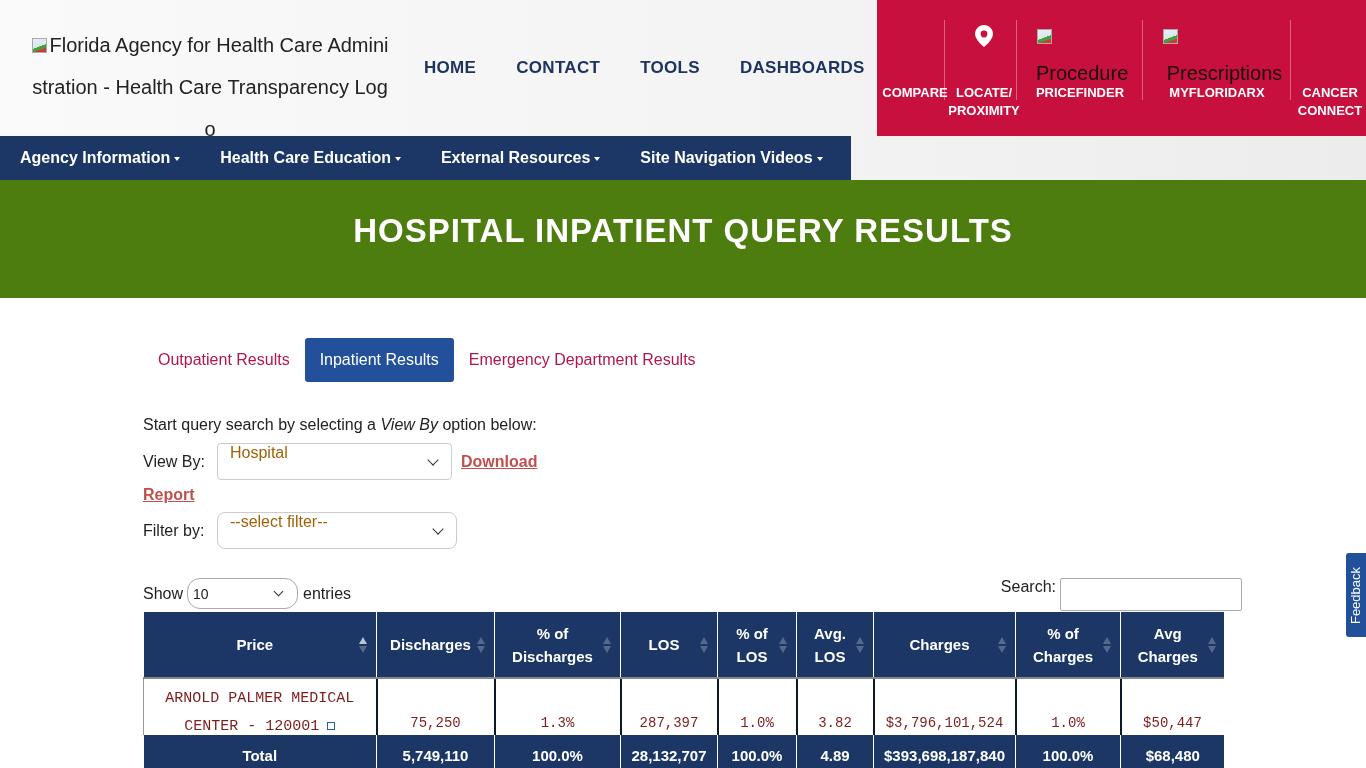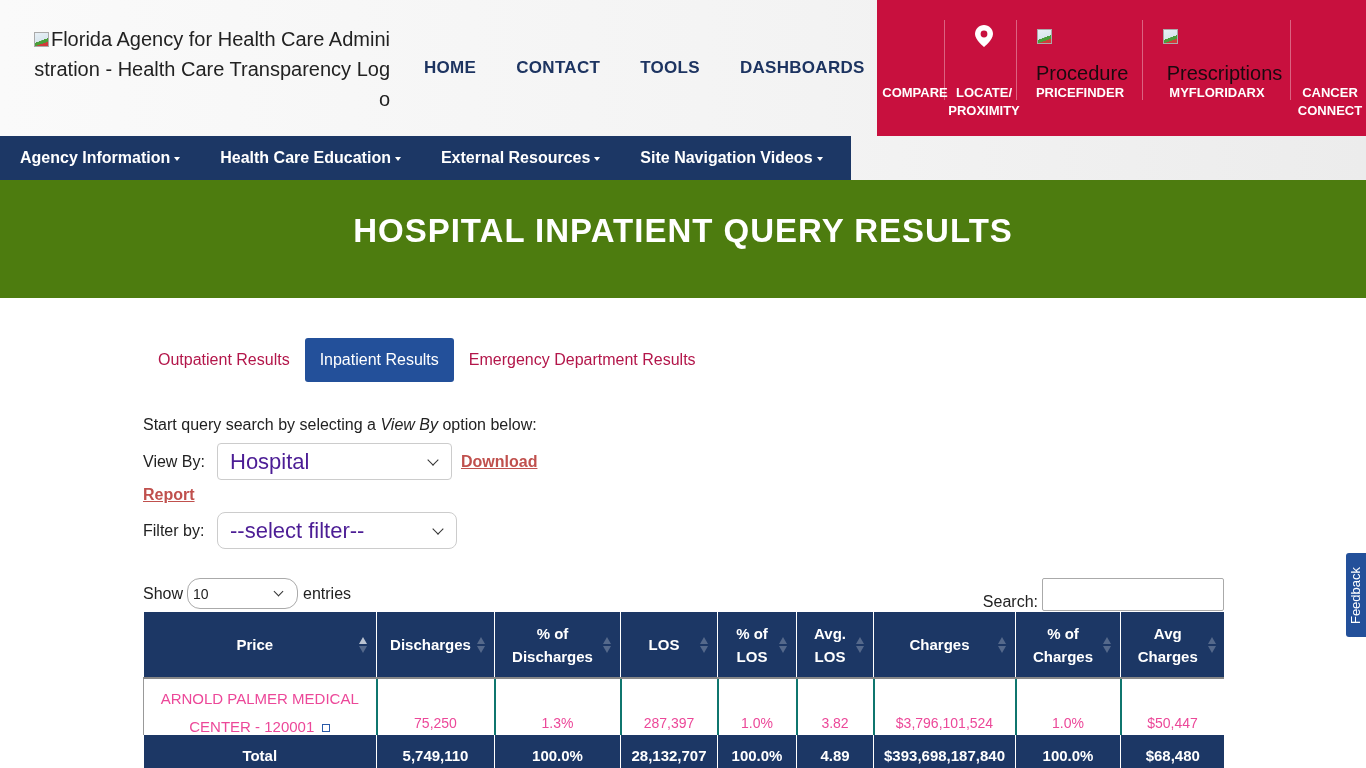--- a/index.html
+++ b/index.html
@@ -1,20 +1,20 @@
 <!DOCTYPE html>
 <html><head>
 <meta charset="utf-8">
 <style>
   * { box-sizing: border-box; margin: 0; padding: 0; }
   html, body { width: 1366px; height: 768px; overflow: hidden; background: #ffffff; font-family: "Liberation Sans", sans-serif; color: #222; }
 
   
   .top-header { position: absolute; left: 0; top: 0; width: 1366px; height: 180px; background: linear-gradient(90deg, #fafafa 0%, #f3f3f3 60%, #ececec 100%); }
-  .logo-alt { position: absolute; left: 30px; top: 24px; width: 360px; font-size: 20px; line-height: 30px; color: #222; text-align: right; word-break: break-all; }
+  .logo-alt { position: absolute; left: 30px; top: 24px; width: 360px; font-size: 20px; line-height: 42px; color: #222; text-align: center; word-break: break-all; }
   .logo-alt .broken-img { display: inline-block; width: 16px; height: 16px; vertical-align: -1px; margin-right: 2px; position: relative; }
   .broken-img::before { content: ""; position: absolute; left: 1px; top: 1px; width: 13px; height: 13px; border: 1px solid #aaa; background: linear-gradient(160deg, #e8f0f6 0%, #d9e6ee 55%, #4a9e3a 56%, #4a9e3a 75%, #d13a3a 76%); }
 
   .main-nav { position: absolute; left: 424px; top: 58px; display: flex; gap: 0; }
   .main-nav a { font-size: 17px; font-weight: bold; color: #1d3461; text-decoration: none; letter-spacing: 0.3px; margin-right: 40px; white-space: nowrap; }
 
   .tool-bar { position: absolute; left: 877px; top: 0; width: 489px; height: 136px; background: #c8103e; }
   .tool { position: absolute; top: 0; height: 136px; color: #fff; font-size: 13px; font-weight: bold; text-align: center; line-height: 18px; }
   .tool .lbl { position: absolute; left: 0; right: 0; top: 84px; }
   .tool-sep { position: absolute; top: 20px; width: 1px; height: 80px; background: rgba(255,255,255,0.35); }
@@ -29,42 +29,42 @@
   .banner h1 { color: #fff; font-size: 33px; font-weight: 900; letter-spacing: 1px; font-family: "Liberation Sans", sans-serif; margin-top: -16px; }
 
   
   .tabs { position: absolute; left: 143px; top: 338px; display: flex; align-items: center; }
   .tab { font-size: 16px; padding: 0 15px; height: 44px; display: flex; align-items: center; color: #b3164a; border-radius: 3px; white-space: nowrap; }
   .tab.active { background: #23509a; color: #fff; }
 
   .intro { position: absolute; left: 143px; top: 416px; font-size: 16px; color: #222; }
   .viewby-row { position: absolute; left: 143px; top: 443px; display: flex; align-items: center; }
   .field-label { font-size: 16px; width: 74px; color: #222; }
-  .select { position: relative; height: 37px; border: 1px solid #ccc; border-radius: 4px; background: #fff; font-size: 22px; display: flex; align-items: center; padding-left: 12px; color: #4c1d95; }
+  .select { position: relative; height: 37px; border: 1px solid #ccc; border-radius: 4px; background: #fff; font-size: 16px; display: flex; padding-left: 12px; color: #a16207; }
   .select .chev { position: absolute; right: 14px; top: 12px; width: 8px; height: 8px; border-right: 1.5px solid #333; border-bottom: 1.5px solid #333; transform: rotate(45deg); }
   .download-link { margin-left: 9px; font-size: 16px; font-weight: bold; color: #c0504d; text-decoration: underline; }
   .report-link { position: absolute; left: 143px; top: 486px; font-size: 16px; font-weight: bold; color: #c0504d; text-decoration: underline; }
   .filter-row { position: absolute; left: 143px; top: 512px; display: flex; align-items: center; }
 
   .show-row { position: absolute; left: 143px; top: 578px; display: flex; align-items: center; font-size: 16px; }
   .show-select { position: relative; width: 111px; height: 31px; border: 1px solid #aaa; border-radius: 13px; margin: 0 5px 0 4px; font-size: 14px; display: flex; align-items: center; padding-left: 5px; background: #fff; }
   .show-select .chev { position: absolute; right: 15px; top: 9px; width: 7px; height: 7px; border-right: 1.5px solid #333; border-bottom: 1.5px solid #333; transform: rotate(45deg); }
-  .search-row { position: absolute; right: 142px; top: 578px; display: flex; align-items: flex-end; font-size: 16px; }
+  .search-row { position: absolute; right: 124px; top: 578px; display: flex; align-items: flex-start; font-size: 16px; }
   .search-input { width: 182px; height: 33px; border: 1px solid #aaa; border-radius: 2px; margin-left: 4px; background: #fff; }
 
   
   .table-wrap { position: absolute; left: 143px; top: 612px; width: 1081px; height: 156px; overflow: hidden; }
   table { border-collapse: collapse; width: 1081px; table-layout: fixed; }
   th { background: #1c3765; color: #fff; font-weight: bold; font-size: 15px; line-height: 23px; height: 66px; border-right: 1px solid #fff; border-bottom: 2px solid #888; position: relative; text-align: center; padding: 0 18px 0 8px; }
   th:last-child { border-right: none; }
   th .sort { position: absolute; right: 9px; top: 50%; margin-top: -8px; width: 8px; height: 16px; }
   th .sort::before { content: ""; position: absolute; left: 0; top: 0; border-left: 4px solid transparent; border-right: 4px solid transparent; border-bottom: 7px solid rgba(255,255,255,0.25); }
   th .sort::after { content: ""; position: absolute; left: 0; bottom: 0; border-left: 4px solid transparent; border-right: 4px solid transparent; border-top: 7px solid rgba(255,255,255,0.25); }
   th .sort.asc::before { border-bottom-color: rgba(255,255,255,0.7); }
-  td { font-family: Liberation Sans, sans-serif; font-size: 14px; color: #ec4899; text-align: center; border-right: 2px solid #0f766e; border-left: 1px solid #999; height: 52px; vertical-align: bottom; padding-bottom: 4px; background: #fff; }
+  td { font-family: Liberation Mono, monospace; font-size: 14px; color: #7f1d1d; text-align: center; border-right: 2px solid #0f172a; border-left: 1px solid #999; height: 52px; vertical-align: bottom; padding-bottom: 4px; background: #fff; }
   td.name { font-size: 15px; line-height: 28px; vertical-align: top; padding: 6px 10px 0; overflow: hidden; }
   .copy-icon { display: inline-block; width: 8px; height: 8px; border: 1px solid #2a5aa8; margin-left: 8px; }
   .row-clip { height: 50px; overflow: hidden; }
   .total-row td { background: #1c3765; color: #fff; font-family: "Liberation Sans", sans-serif; font-weight: bold; font-size: 15px; height: 40px; vertical-align: middle; padding: 0; border-left: none; border-right: 1px solid #fff; }
   .total-row td:last-child { border-right: none; }
 
   .feedback-tab { position: absolute; left: 1346px; top: 553px; width: 20px; height: 84px; background: #23509a; border-radius: 3px 0 0 3px; color: #fff; font-size: 13px; display: flex; align-items: center; justify-content: center; }
   .feedback-tab span { transform: rotate(-90deg); white-space: nowrap; }
 </style>
 </head>

